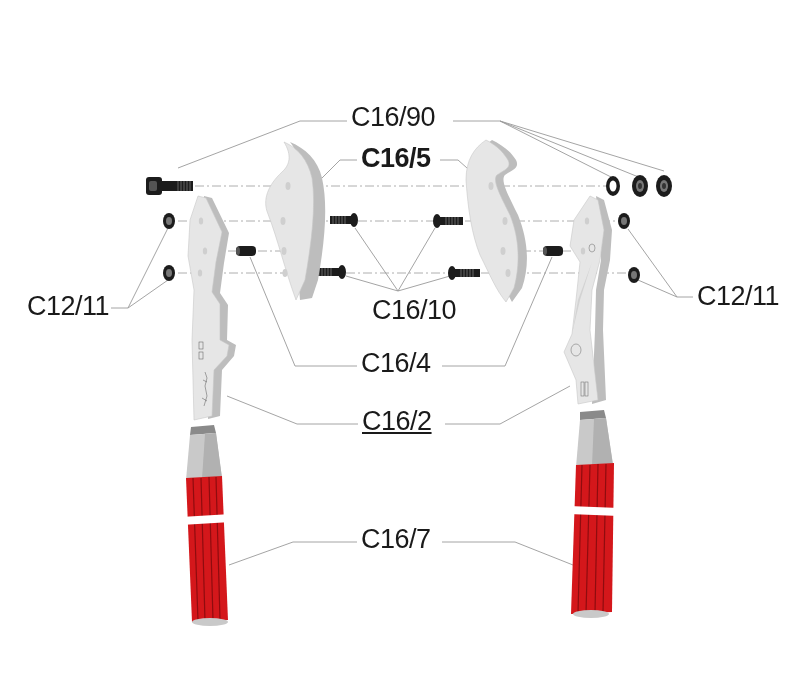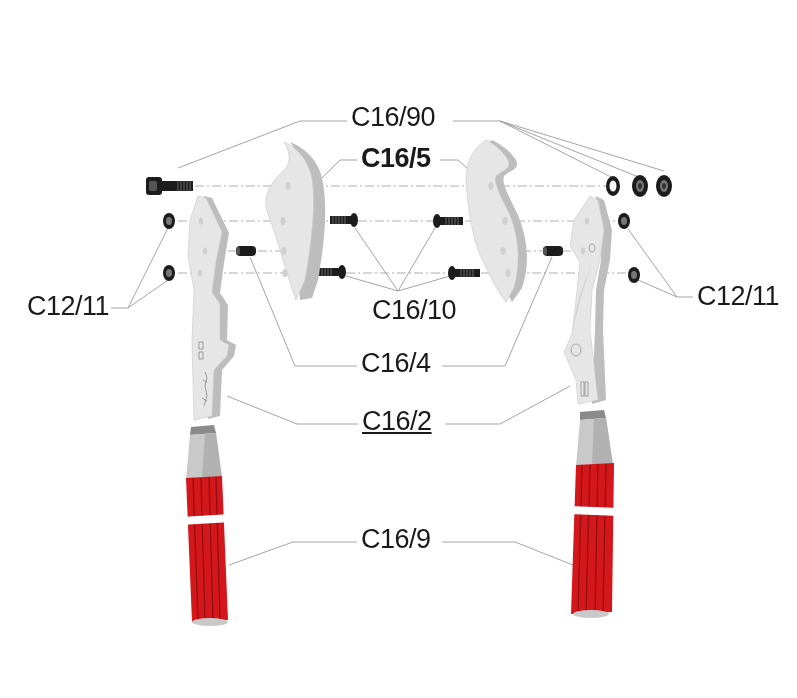--- a/index.html
+++ b/index.html
@@ -247,15 +247,15 @@
   </svg>
 
   
   <span class="label" style="left:349px; top:104px;">C16/90</span>
   <span class="label" style="left:359px; top:145px;font-weight:bold;">C16/5</span>
   <span class="label" style="left:370px; top:297px;">C16/10</span>
   <span class="label" style="left:359px; top:350px;">C16/4</span>
   <span class="label" style="left:25px; top:293px;">C12/11</span>
   <span class="label" style="left:695px; top:283px;">C12/11</span>
   <span class="label" style="left:360px; top:408px;text-decoration:underline;">C16/2</span>
-  <span class="label" style="left:359px; top:526px;">C16/9</span>
+  <span class="label" style="left:359px; top:526px;">C16/7</span>
 
 </div>
 
 </body></html>

